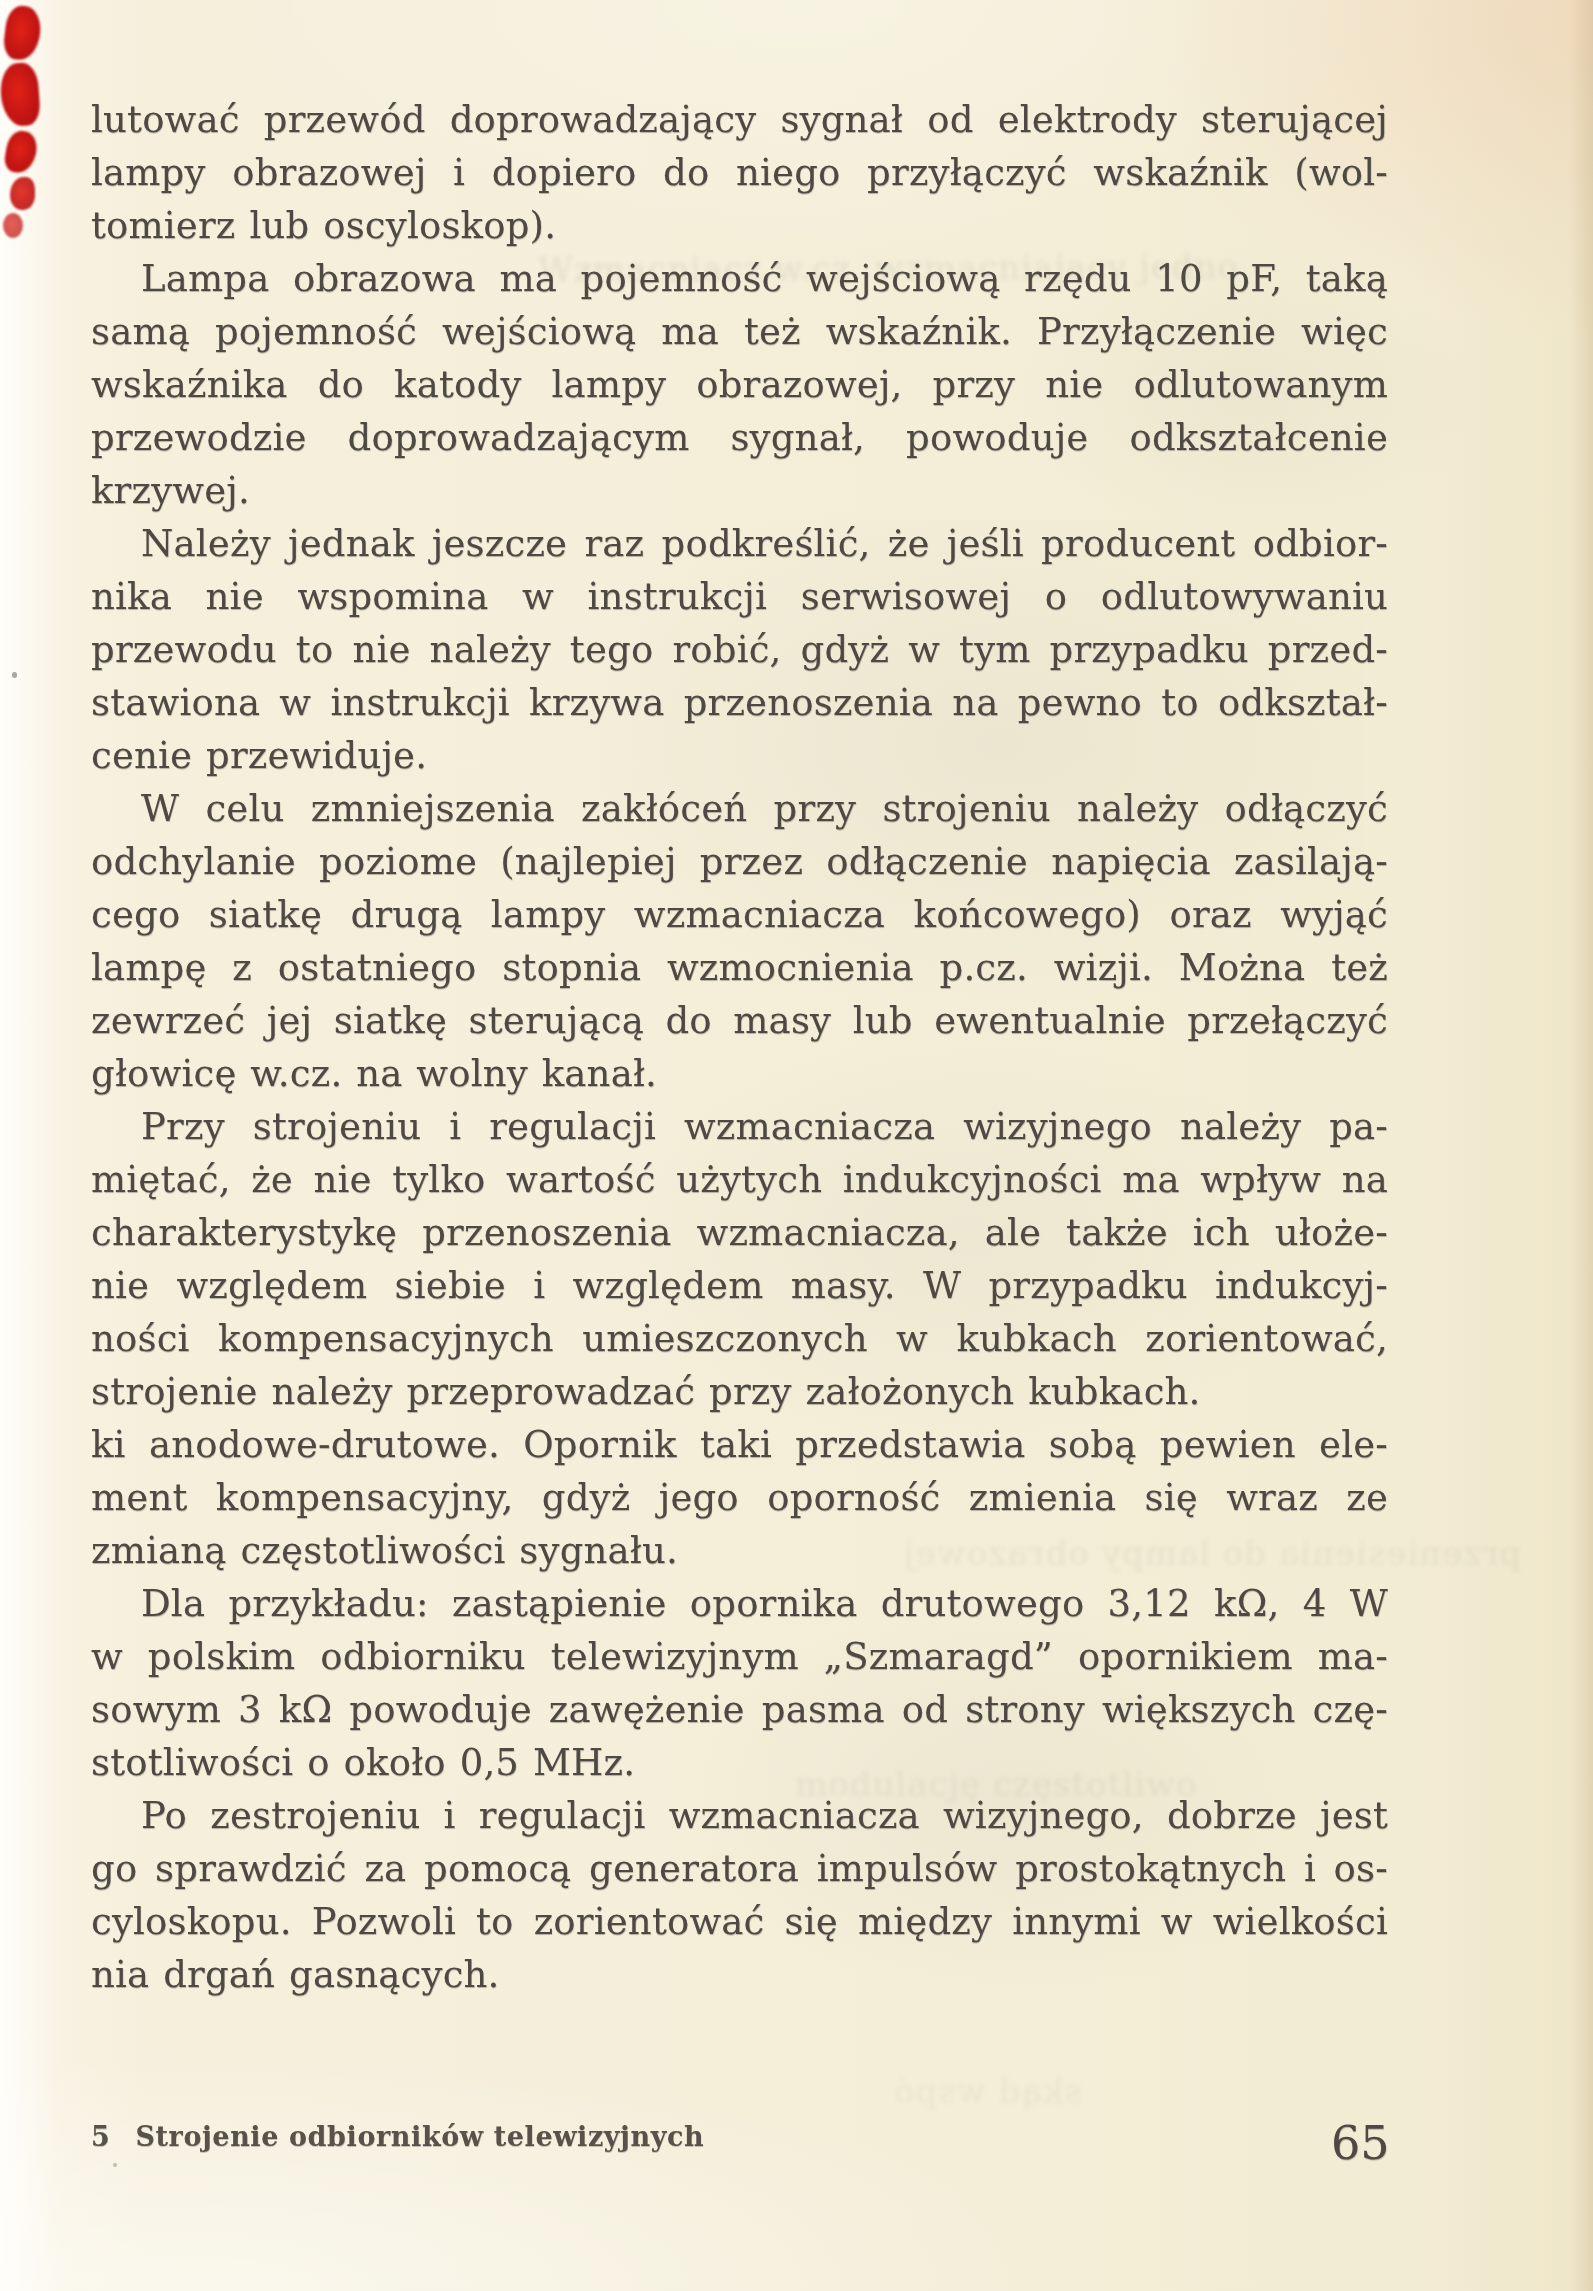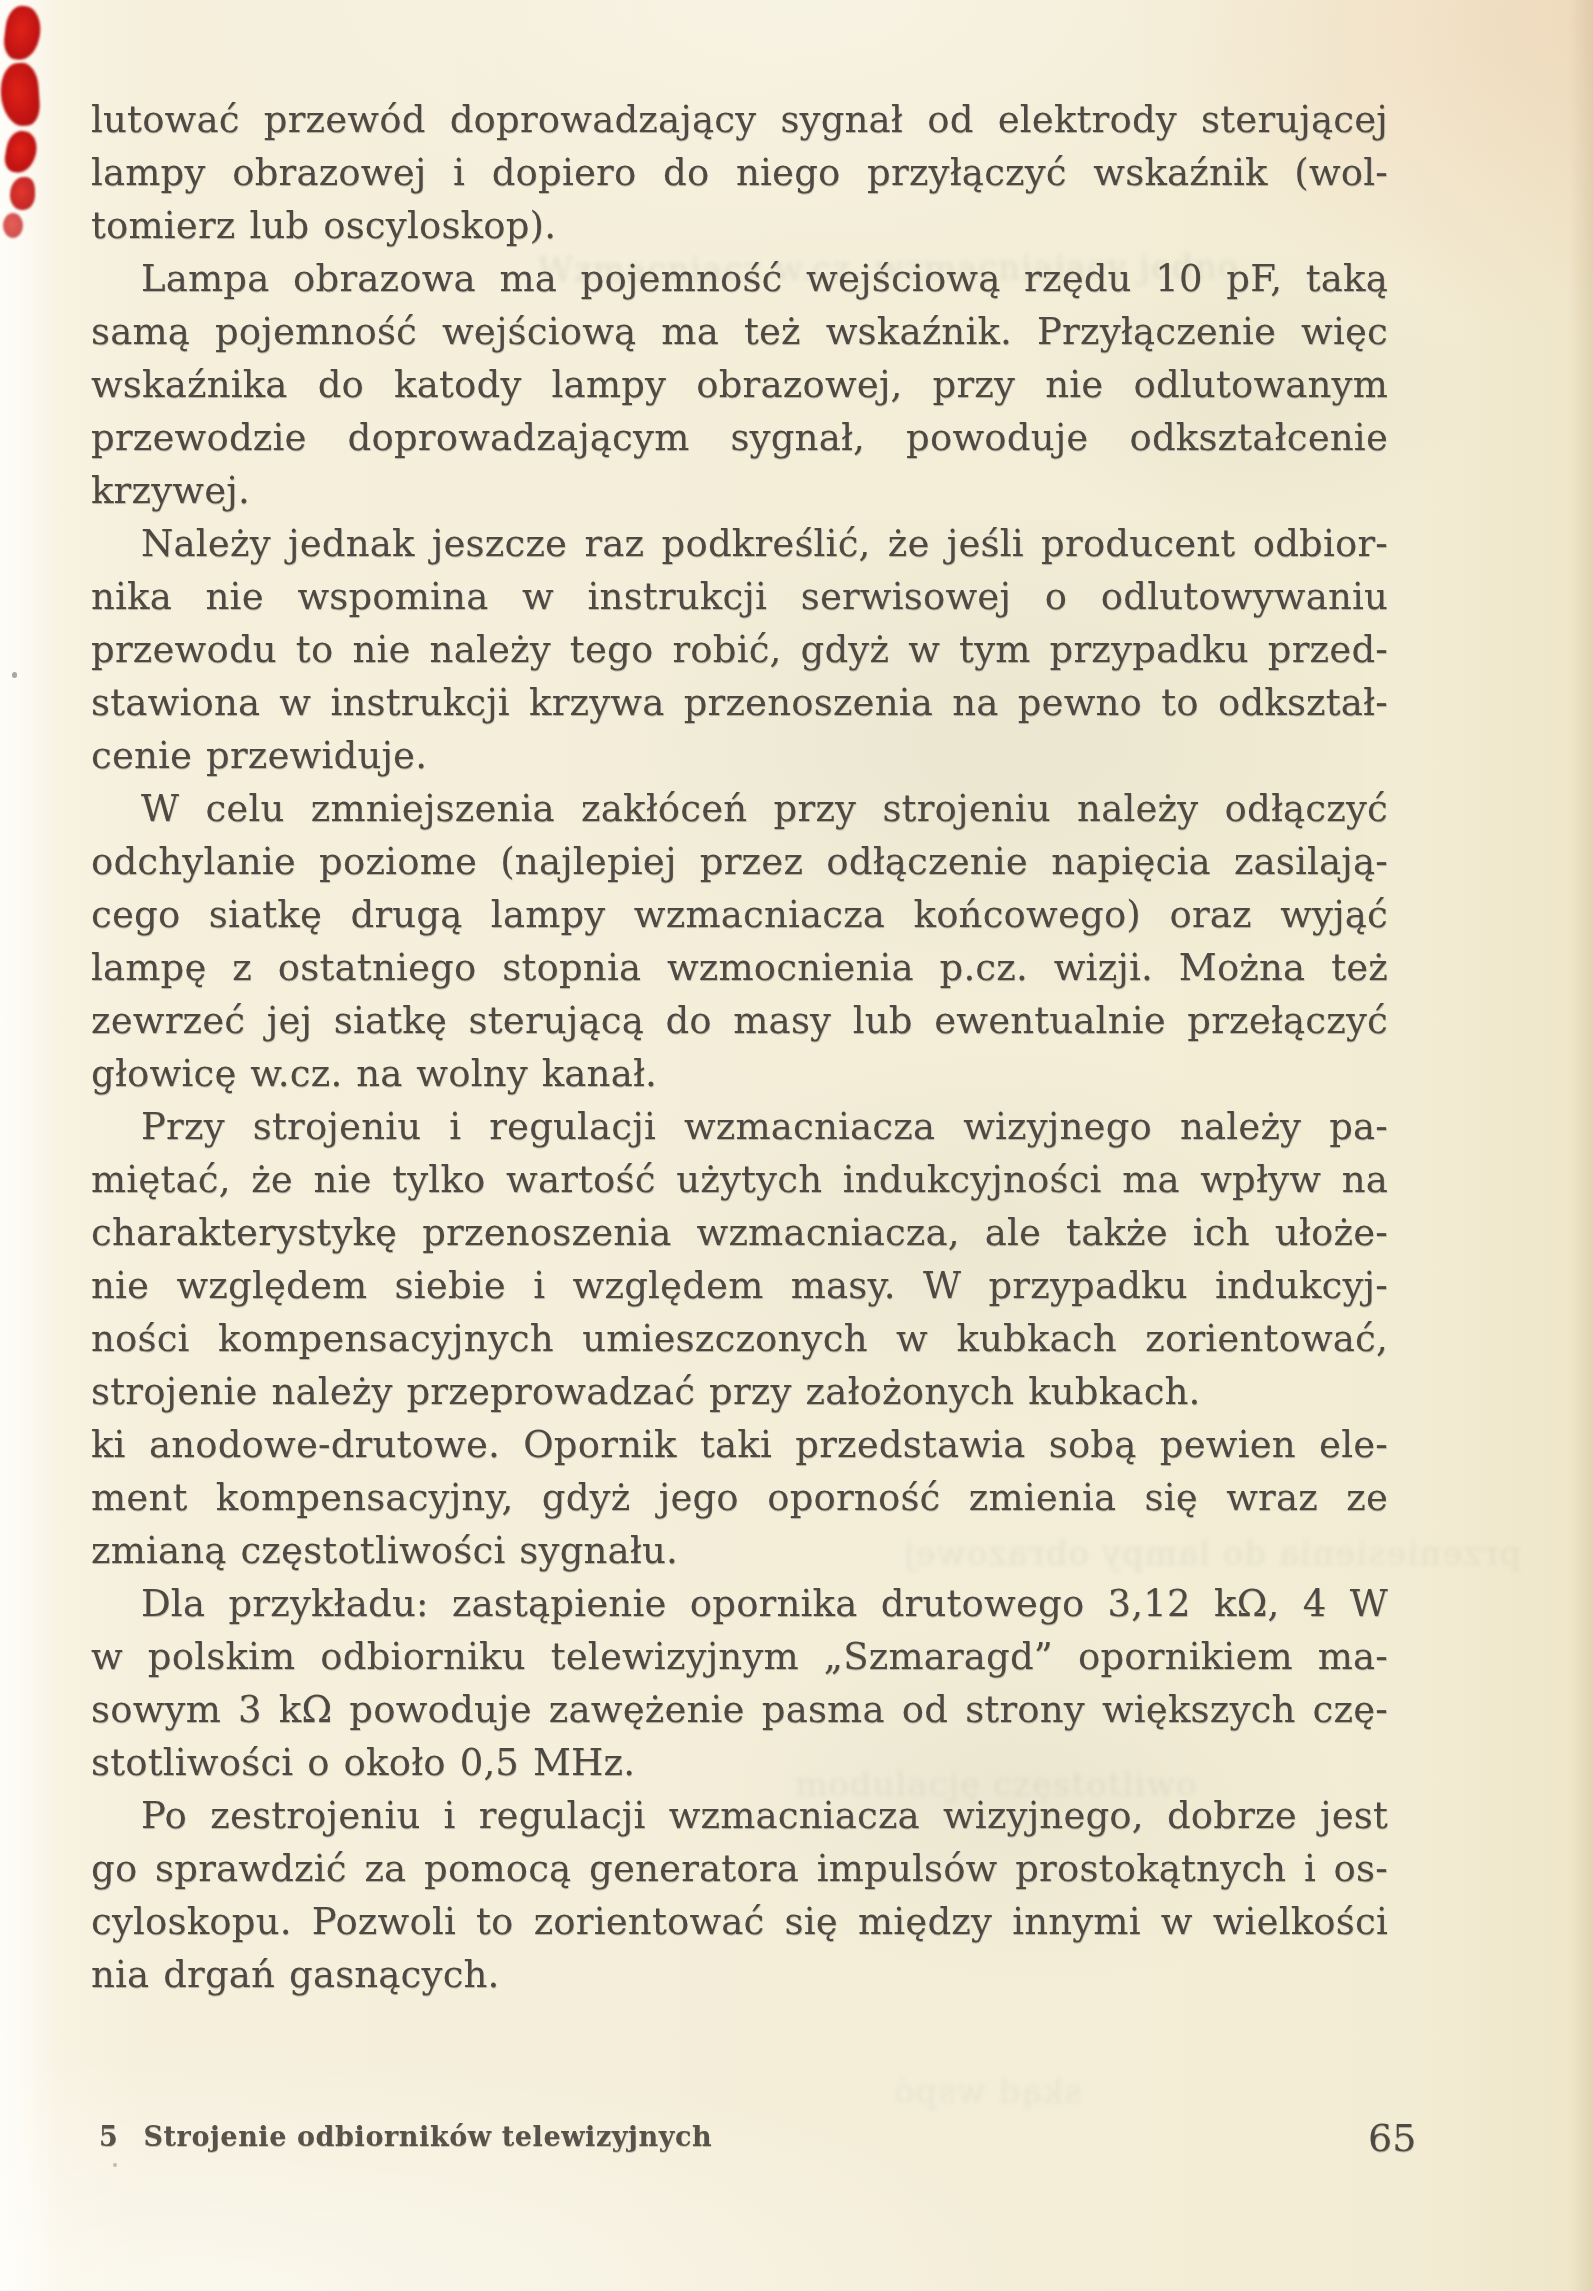--- a/index.html
+++ b/index.html
@@ -35,26 +35,25 @@
   }
   .line.last{text-align:right;text-align-last:left;}
   .line.indent{text-indent:50px;}
 
   
   .footer-left{
     position:absolute;left:91px;top:2121px;
     font-size:27px;font-weight:700;color:#57524a;
     letter-spacing:0.6px;
     text-shadow:0.3px 0.5px 0.5px rgba(80,74,64,0.3);
-    margin-left:8px;
   }
   .footer-left .sig-num{margin-right:25px;}
   .page-number{
-    position:absolute;left:1368px;top:2116px;
-    font-size:38px;color:#4e4a43;
+    position:absolute;left:1331px;top:2116px;
+    font-size:46px;color:#4e4a43;
     text-shadow:0.4px 0.7px 0.7px rgba(72,66,58,0.35);
   }
 
   
   .stain{position:absolute;filter:blur(1.2px);
     background:radial-gradient(ellipse at 45% 45%, #e02218 0%, #c41513 55%, #a31110 100%);}
   .stain.s1{left:4.8px;top:5.8px;width:35px;height:54px;border-radius:46% 54% 58% 42%;transform:rotate(7deg);}
   .stain.s2{left:1px;top:63px;width:38px;height:63px;border-radius:55% 45% 40% 60%;transform:rotate(-4deg);}
   .stain.s3{left:5.8px;top:131px;width:30px;height:42px;border-radius:50% 50% 60% 40%;transform:rotate(10deg);}
   .stain.s4{left:9.6px;top:177px;width:25px;height:33px;border-radius:60% 40% 50% 50%;opacity:.9;}

